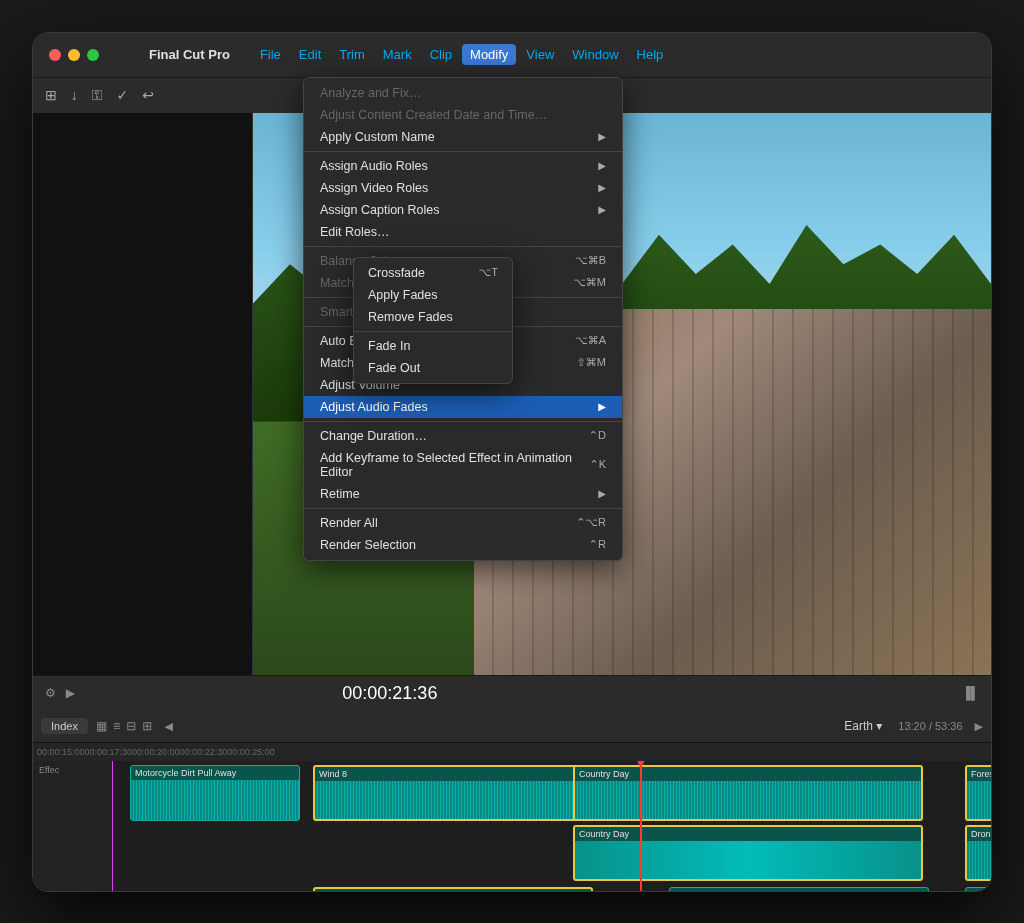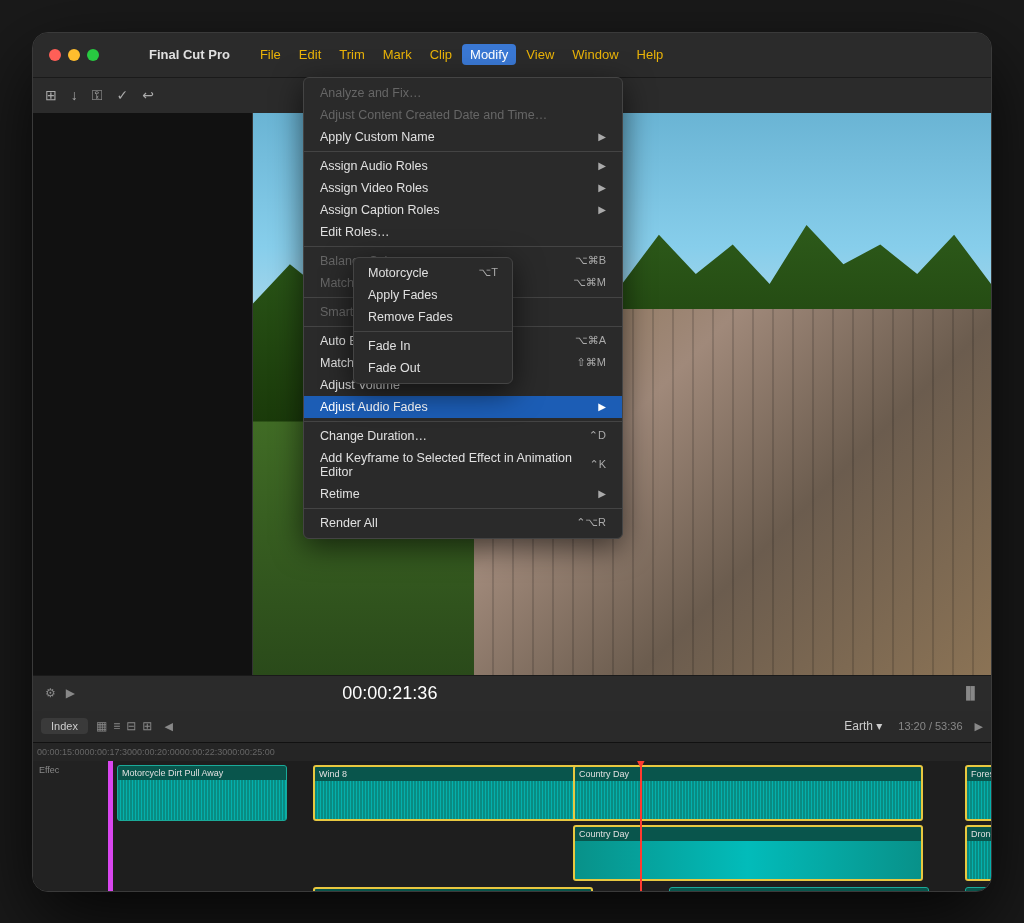--- a/index.html
+++ b/index.html
@@ -55,21 +55,21 @@
       font-size: 13px;
       font-weight: 600;
       margin-right: 4px;
     }
     .menu-bar {
       display: flex;
       align-items: center;
       gap: 2px;
     }
     .menu-item {
-      color: #eab308;
+      color: #0ea5e9;
       font-size: 13px;
       padding: 3px 8px;
       border-radius: 4px;
       cursor: pointer;
     }
     .menu-item.active {
       background: #3a78d4;
       color: white;
     }
     .toolbar {
@@ -217,21 +217,21 @@
       font-size: 9px;
     }
     .timeline-tracks {
       height: calc(180px - 32px - 18px);
       display: flex;
       position: relative;
     }
     .track-labels {
       width: 80px;
       background: #222;
-      border-right: 5px solid #d946ef;
+      border-right: 1px solid #d946ef;
       display: flex;
       flex-direction: column;
       gap: 2px;
       padding: 2px 4px;
     }
     .track-label {
       color: #888;
       font-size: 9px;
       padding: 2px;
     }
@@ -464,21 +464,21 @@
     </div>
 
     <div class="timeline-tracks">
       <div class="track-labels">
         <div class="track-label">Effec</div>
       </div>
       <div class="tracks-content">
 
         <div class="playhead"></div>
 
-        <div class="audio-clip" style="top:4px; left:4px; width:170px; background:#0d7a6e; border:1px solid #1aaa99;">
+        <div class="audio-clip" style="top:4px; left:17px; width:170px; background:#0d7a6e; border:1px solid #1aaa99;">
           <div class="clip-label">Motorcycle Dirt Pull Away</div>
           <div class="clip-waveform">
             <div class="waveform-bars"></div>
           </div>
         </div>
 
         <div class="audio-clip" style="top:4px; left:200px; width:280px; background:#0d7a6e; border:2px solid #e8c840;">
           <div class="clip-label">Wind 8</div>
           <div class="clip-waveform">
             <div class="waveform-bars"></div>
@@ -600,25 +600,29 @@
       </div>
       <div class="item">
         <span>Retime</span>
         <span class="arrow">▶</span>
       </div>
       <div class="separator"></div>
       <div class="item">
         <span>Render All</span>
         <span class="shortcut">⌃⌥R</span>
       </div>
+      <div class="item">
+        <span>Render Selection</span>
+        <span class="shortcut">⌃R</span>
+      </div>
     </div>
 
     <div class="submenu">
       <div class="item">
-        <span>Motorcycle</span>
+        <span>Crossfade</span>
         <span class="shortcut">⌥T</span>
       </div>
       <div class="item">
         <span>Apply Fades</span>
       </div>
       <div class="item">
         <span>Remove Fades</span>
       </div>
       <div class="separator"></div>
       <div class="item">

